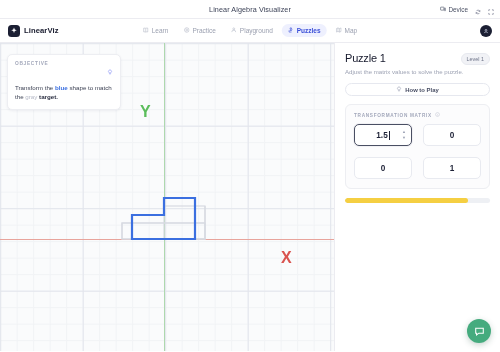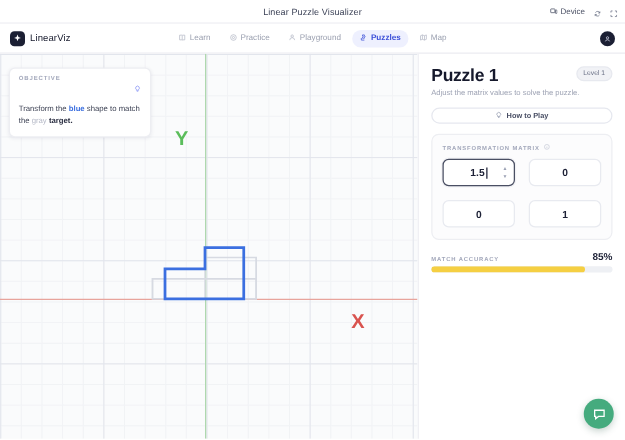--- a/index.html
+++ b/index.html
@@ -36,21 +36,21 @@
     border-bottom: 1px solid #ececf1;
     display: flex; align-items: center;
     position: relative;
   }
   .brand { display:flex; align-items:center; gap:4px; padding-left: 8px; }
   .brand-logo {
     width: 12px; height: 12px; border-radius: 3.5px;
     background: #1b1f33;
     display:flex; align-items:center; justify-content:center;
   }
-  .brand-name { font-size: 7.6px; font-weight: normal; color:#16192c; letter-spacing:.1px; }
+  .brand-name { font-size: 7.6px; font-weight: bold; color:#16192c; letter-spacing:.1px; }
 
   .navlinks {
     position:absolute; left:50%; transform:translateX(-50%);
     display:flex; align-items:center; gap: 3px;
   }
   .navlink {
     display:flex; align-items:center; gap:3px;
     padding: 3px 6px; border-radius: 9px;
     font-size: 6.5px; color:#9ba0b0; white-space:nowrap;
   }
@@ -106,21 +106,21 @@
   .obj-title { font-size:4.8px; letter-spacing:.7px; color:#a3a8bb; font-weight:bold; }
   .obj-bulb { color:#7e8af5; }
   .obj-text { margin-top:4px; font-size:6.2px; line-height:1.5; color:#3d4254; }
   .obj-text .blue { color:#3b6fe0; font-weight:bold; }
   .obj-text .gray { color:#b4b8c6; }
   .obj-text .bold { font-weight:bold; color:#2b2f42; }
 
   
   .sidebar { width:166px; height:308px; background:#ffffff; border-left:1px solid #ececf1; padding: 9px 10px; }
   .side-head { display:flex; align-items:flex-start; justify-content:space-between; }
-  .puzzle-title { font-size:14px; font-weight:bold; color:#16192c; letter-spacing:-.2px; }
+  .puzzle-title { font-size:11px; font-weight:normal; color:#16192c; letter-spacing:-.2px; }
   .level-badge {
     font-size:5.4px; color:#6c7287; background:#f1f2f6; border:1px solid #e7e9ef;
     border-radius:7px; padding:2px 5px; white-space:nowrap; margin-top:1px;
   }
   .puzzle-sub { margin-top:3px; font-size:6.1px; color:#9ea3b4; }
 
   .howto {
     margin-top:8px; width:100%; height:13px;
     border:1px solid #e6e8ef; border-radius:7px; background:#fff;
     display:flex; align-items:center; justify-content:center; gap:3px;
@@ -162,21 +162,21 @@
     background:#45ab7e; display:flex; align-items:center; justify-content:center;
     box-shadow:0 2px 6px rgba(30,80,60,.25); cursor:pointer;
   }
 </style>
 </head>
 <body>
 
 <div id="app">
 
   <div class="titlebar">
-    <div class="titlebar-title">Linear Puzzle Visualizer</div>
+    <div class="titlebar-title">Linear Algebra Visualizer</div>
     <div class="titlebar-right">
       <div class="tb-btn">
         <span class="tb-ico">
           <svg width="6" height="6" viewBox="0 0 16 16" fill="none" stroke="#4a5064" stroke-width="1.6">
             <rect x="1.5" y="3" width="9" height="8" rx="1"></rect>
               <rect x="11.5" y="5.5" width="3.5" height="7" rx="1"></rect>
           </svg>
         </span>
         <span>Device</span>
       </div>
@@ -342,24 +342,20 @@
           <div class="cell">
             <span>0</span>
           </div>
           <div class="cell">
             <span>1</span>
           </div>
         </div>
       </div>
 
       <div class="accuracy">
-        <div class="acc-row">
-          <span class="acc-label">MATCH ACCURACY</span>
-          <span class="acc-value">85%</span>
-        </div>
         <div class="acc-track">
           <div class="acc-fill" id="accFill" style="width: 85%; background: rgb(245, 207, 66);"></div>
         </div>
       </div>
     </div>
   </div>
 
   <div class="fab" style="background: rgb(69, 171, 126);">
     <svg width="11" height="11" viewBox="0 0 16 16" fill="none" stroke="#ffffff" stroke-width="1.5">
       <path d="M2.5 3.2h11v7.2H7l-3.3 2.6v-2.6H2.5z"></path>

